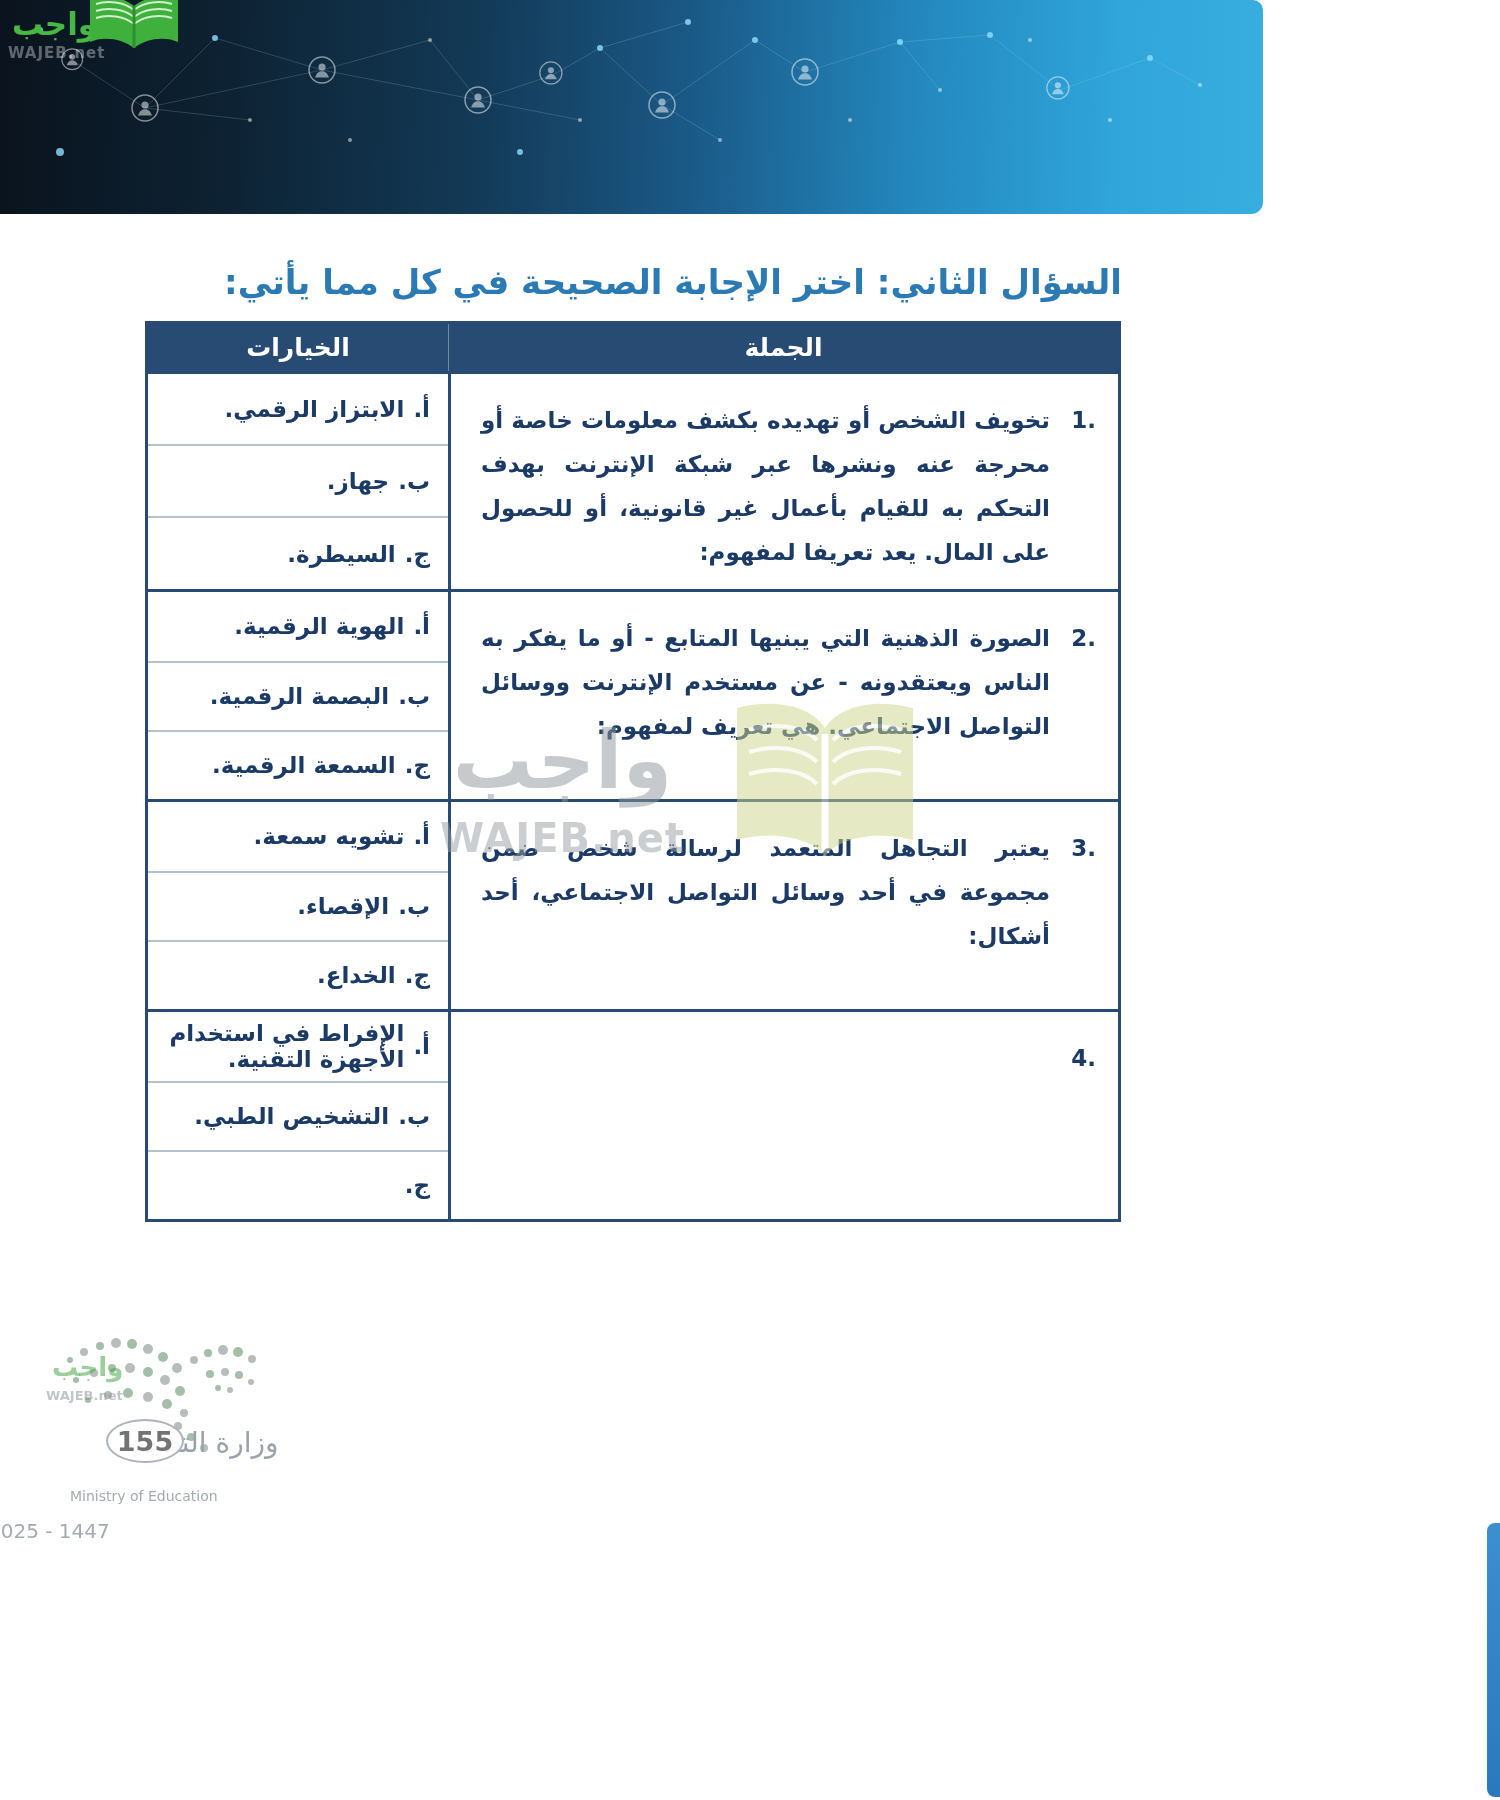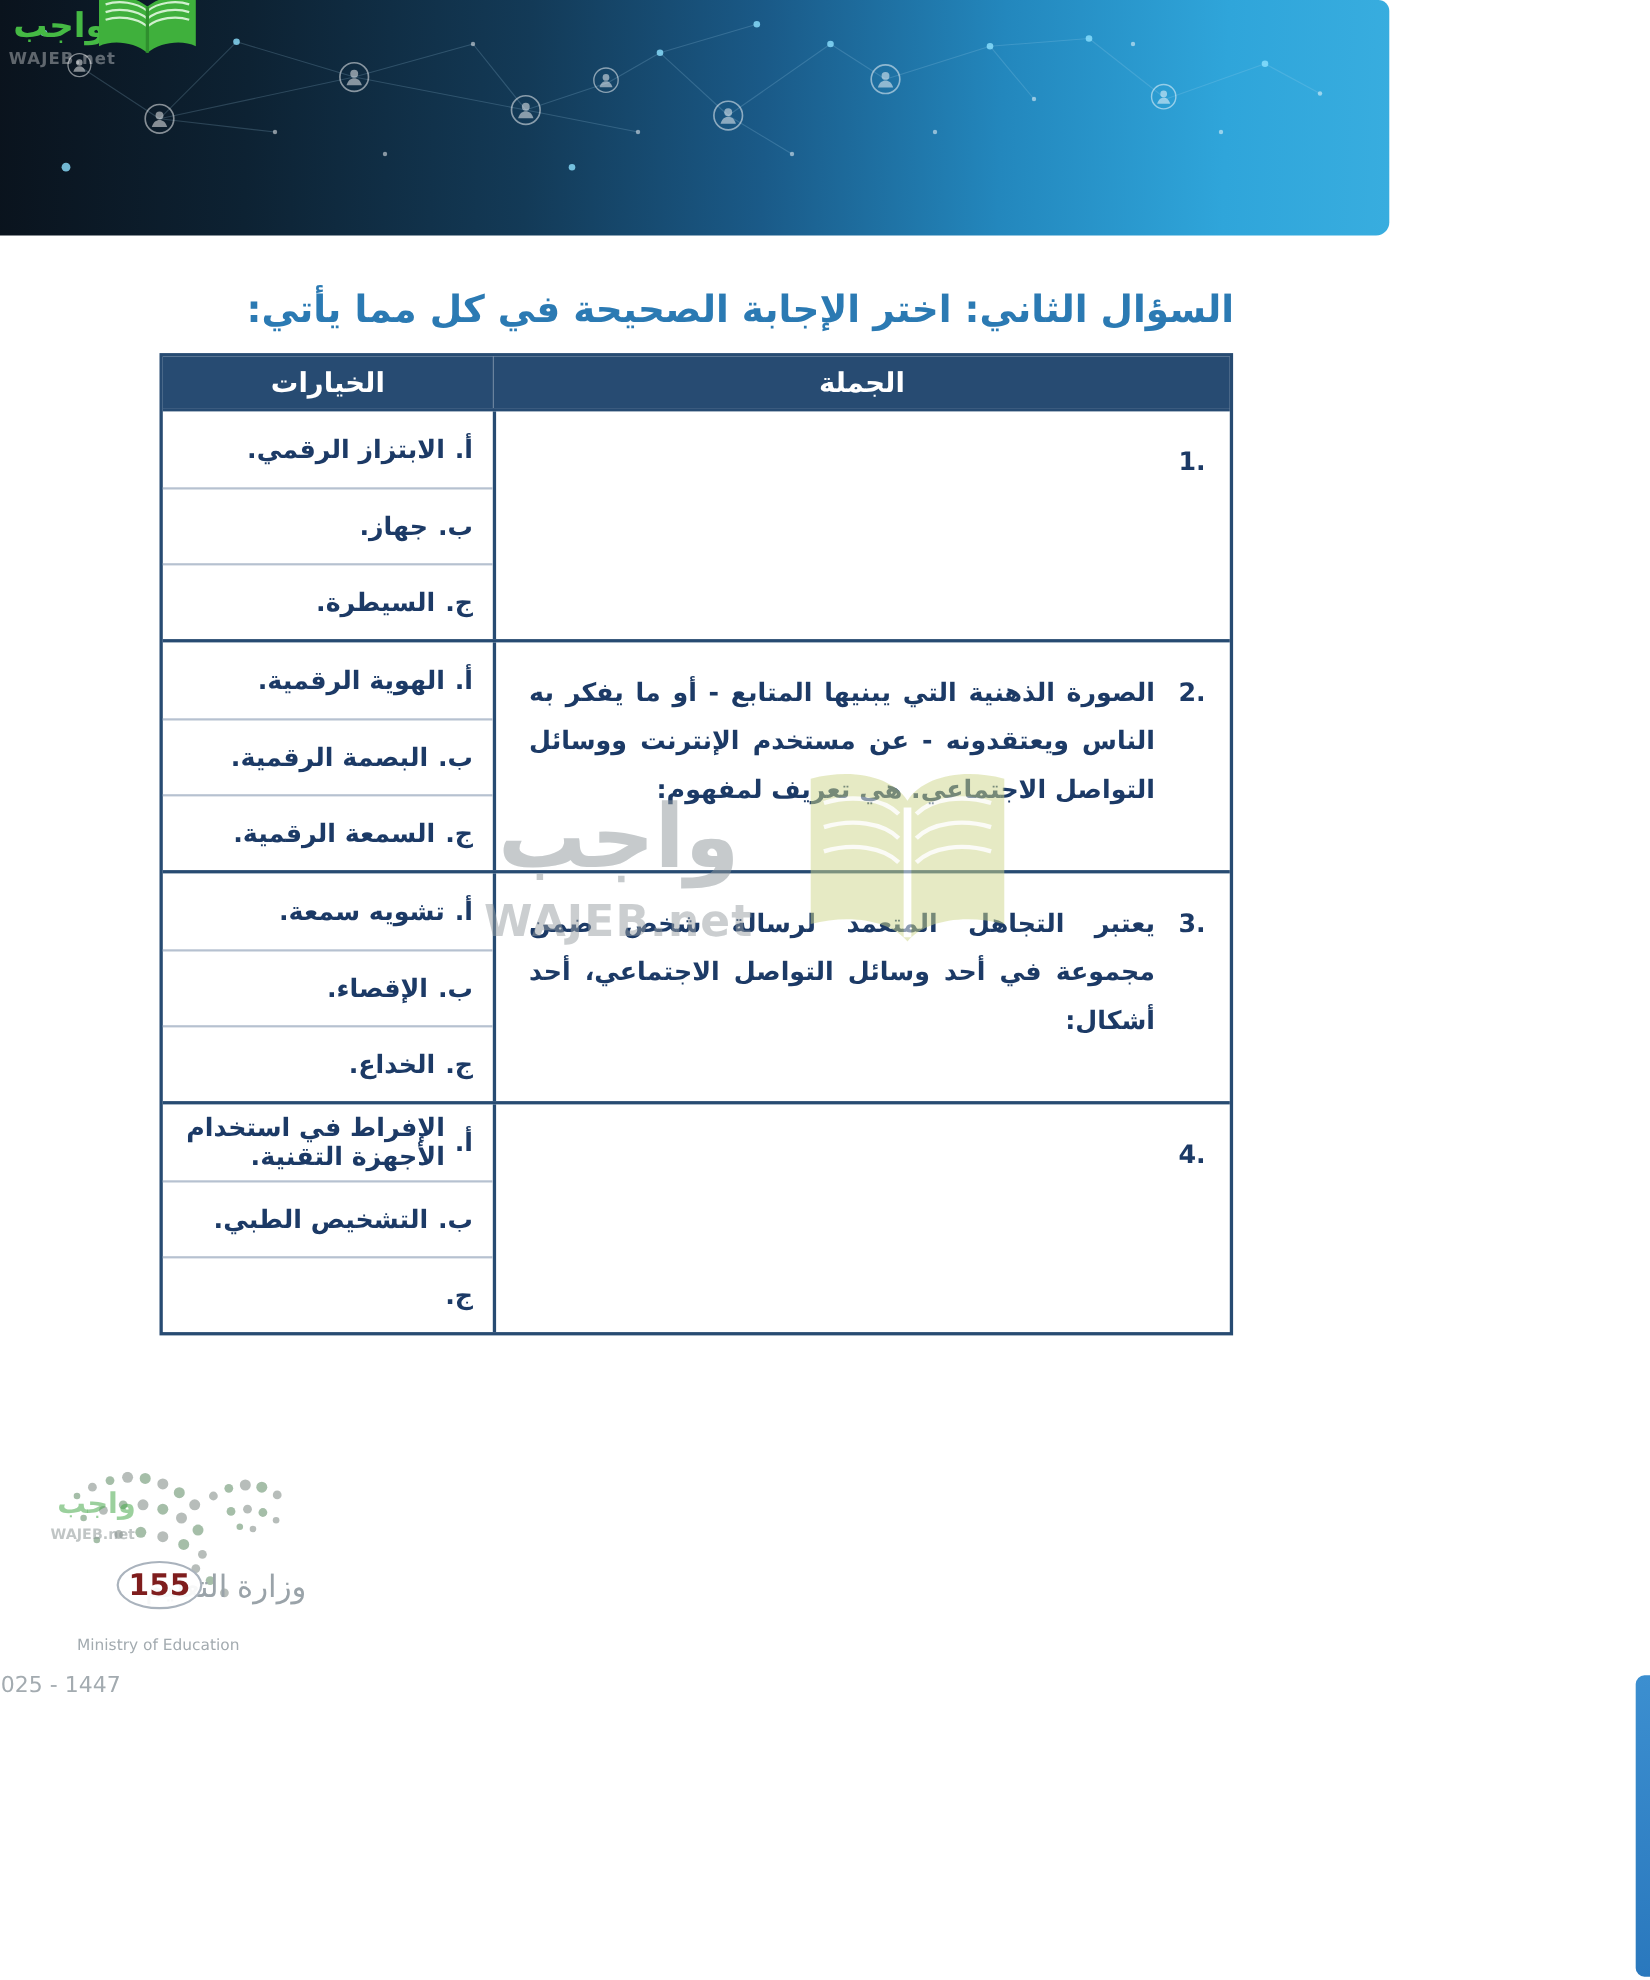--- a/index.html
+++ b/index.html
@@ -48,21 +48,21 @@
 
   
   .ministry-dots { position:absolute; left:58px; top:1338px; z-index:2; }
   .footer-wajeb-ar { position:absolute; left:52px; top:1352px; font-size:26px; font-weight:bold; color:rgba(73,169,76,0.55); z-index:4; direction:rtl; }
   .footer-wajeb-domain { position:absolute; left:46px; top:1388px; font-size:13px; font-weight:bold; color:rgba(140,150,150,0.55); z-index:4; }
   .ministry-ar { position:absolute; left:132px; top:1426px; font-size:28px; color:#9aa3a9; direction:rtl; z-index:3; }
   .page-badge {
     position:absolute; left:106px; top:1419px; width:78px; height:44px;
     border:2px solid #aab3bd; border-radius:50%; background:rgba(255,255,255,0.92);
     display:flex; align-items:center; justify-content:center;
-    font-size:27px; font-weight:bold; color:#7f1d1d; z-index:4;
+    font-size:27px; font-weight:bold; color:#737373; z-index:4;
   }
   .ministry-en { position:absolute; left:70px; top:1488px; font-size:14px; color:#a3abb0; z-index:3; }
   .years { position:absolute; left:-12px; top:1519px; font-size:20px; color:#a3abb0; z-index:3; }
 
   
   .side-bar {
     position:absolute; right:0; top:1523px; width:13px; height:274px;
     background:linear-gradient(180deg,#3c8fd0,#2a78bd); border-radius:8px 0 0 8px; z-index:2;
   }
 </style>
@@ -155,20 +155,21 @@
 
   <div class="qtable">
     <div class="thead">
       <div class="th th-sentence">الجملة</div>
       <div class="th th-options">الخيارات</div>
     </div>
 
     <div class="trow">
       <div class="cell-sentence">
         <span class="snum">1.</span>
+        <span class="stext">تخويف الشخص أو تهديده بكشف معلومات خاصة أو محرجة عنه ونشرها عبر شبكة الإنترنت بهدف التحكم به للقيام بأعمال غير قانونية، أو للحصول على المال. يعد تعريفا لمفهوم:</span>
       </div>
       <div class="cell-options">
         <div class="opt">
           <span class="olabel">أ.</span>
           <span class="otext">الابتزاز الرقمي.</span>
         </div>
         <div class="opt">
           <span class="olabel">ب.</span>
           <span class="otext">جهاز.</span>
         </div>

